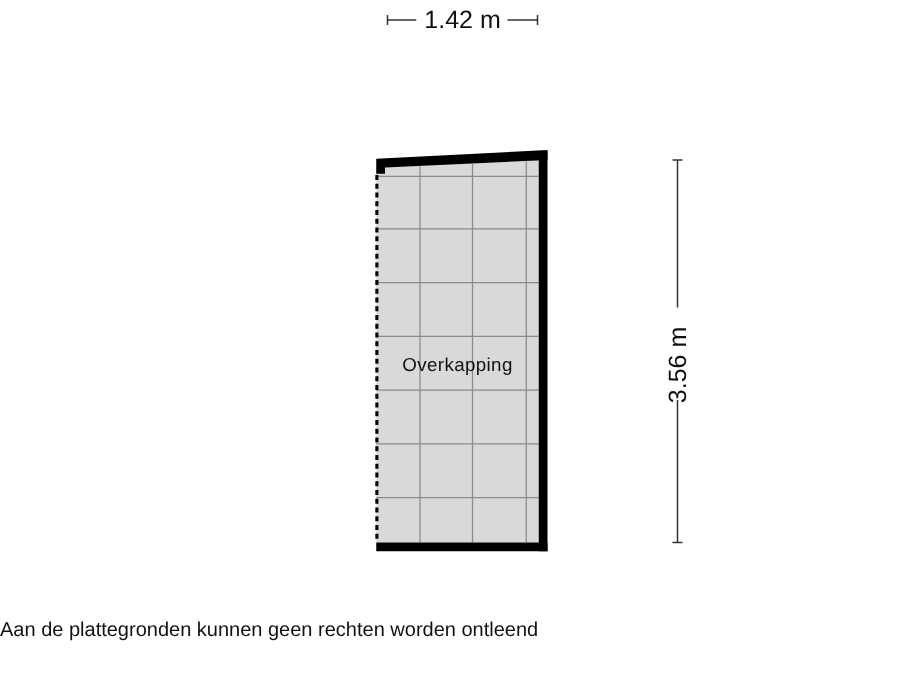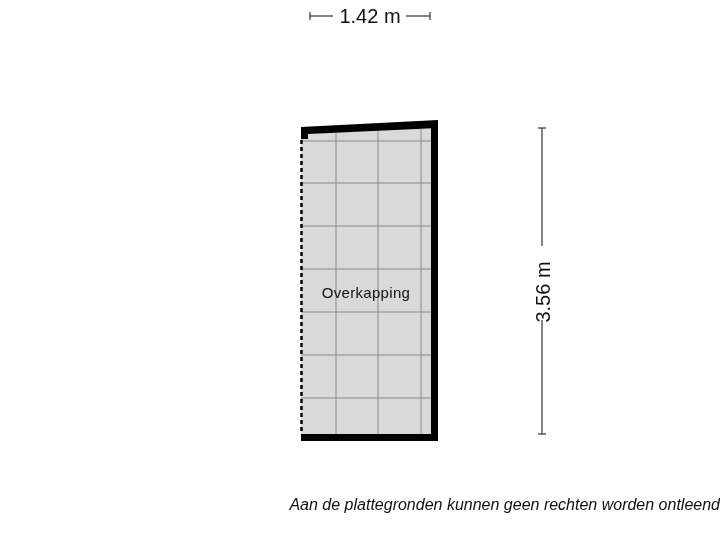--- a/index.html
+++ b/index.html
@@ -2,21 +2,21 @@
 <html><head>
   <meta charset="utf-8">
   <style>
     html, body { margin: 0; padding: 0; background: #ffffff; }
     body { width: 720px; height: 540px; position: relative; overflow: hidden; font-family: "Liberation Sans", sans-serif; color: #111; }
     .plan { position: absolute; left: 0; top: 0; width: 720px; height: 540px; }
     .dim-top { position: absolute; left: 300px; top: 4px; width: 140px; height: 24px; display: flex; align-items: center; justify-content: center; font-size: 20px; }
     .dim-right-label { position: absolute; left: 528px; top: 262px; width: 30px; height: 60px; }
     .dim-right-label span { position: absolute; left: 50%; top: 50%; transform: translate(-50%,-50%) rotate(-90deg); font-size: 20px; white-space: nowrap; }
     .room-label { position: absolute; left: 301px; top: 272px; width: 130px; text-align: center; font-size: 15px; letter-spacing: 0.3px; margin-top: 12px; }
-    .footer { position: absolute; left: 0; top: 495px; width: 720px; text-align: right; font-size: 16px; line-height: 20px; font-style: italic; }
+    .footer { position: absolute; left: 0; top: 495px; width: 720px; text-align: left; font-size: 16px; line-height: 20px; }
   </style>
 </head>
 <body>
 
 <svg class="plan" width="720" height="540" viewBox="0 0 720 540" xmlns="http://www.w3.org/2000/svg">
 
   <g stroke="#333" stroke-width="1.2">
     <line x1="310" y1="16" x2="333" y2="16"></line>
     <line x1="310" y1="12" x2="310" y2="20"></line>
     <line x1="406" y1="16" x2="430" y2="16"></line>

